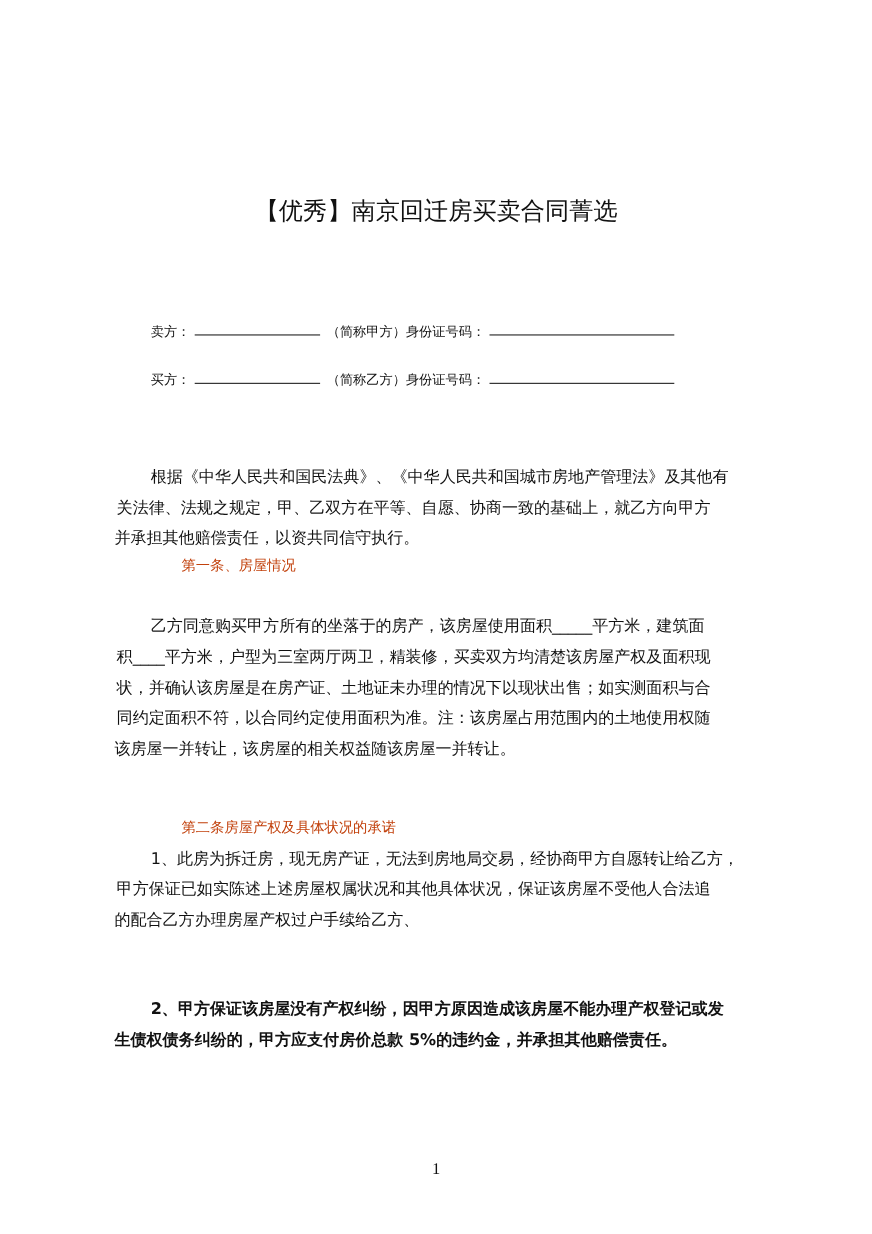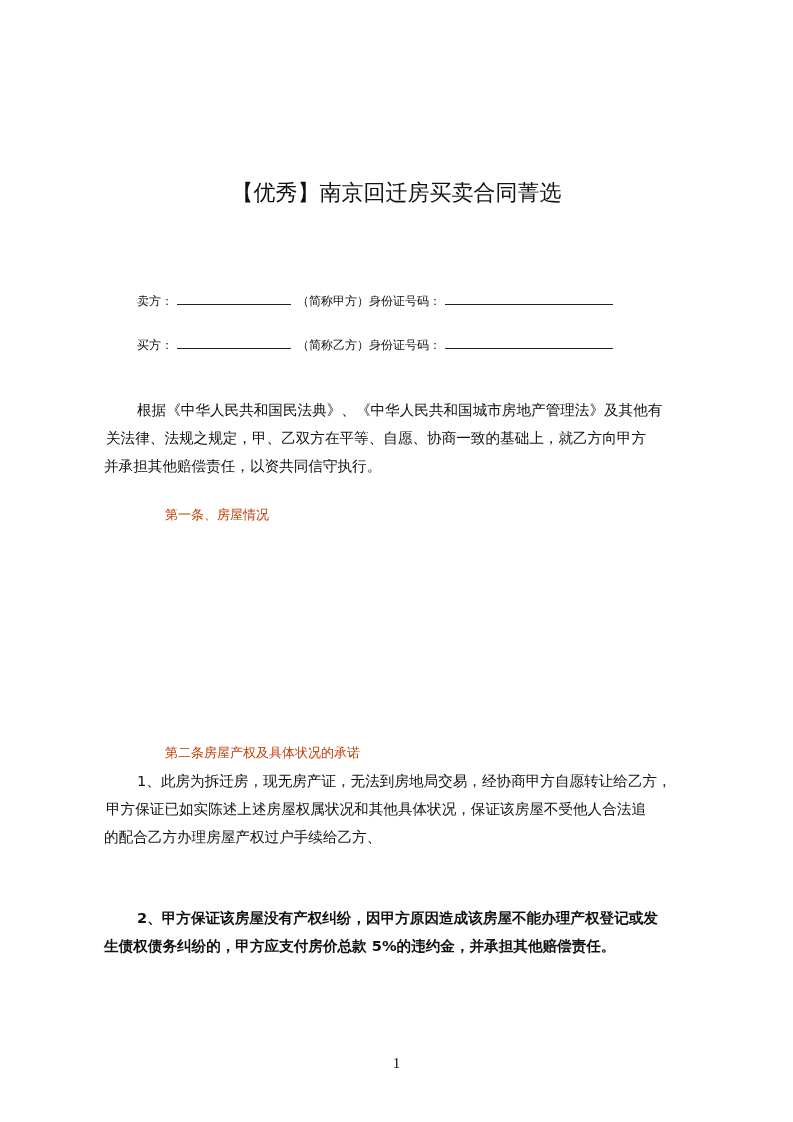--- a/index.html
+++ b/index.html
@@ -90,28 +90,35 @@
   <div class="title">【优秀】南京回迁房买卖合同菁选</div>
 
   <div class="party-line" style="top:290px;">
     <span>卖方：</span><span class="blank name"></span><span>（简称甲方）身份证号码：</span><span class="blank id"></span>
   </div>
 
   <div class="party-line" style="top:334px;">
     <span>买方：</span><span class="blank name"></span><span>（简称乙方）身份证号码：</span><span class="blank id"></span>
   </div>
 
-  <div class="para" style="top:396px;">
+  <div class="para" style="top:420px;">
     <span class="line indent">根据《中华人民共和国民法典》、《中华人民共和国城市房地产管理法》及其他有</span>
     <span class="line" style="padding-left:2px;">关法律、法规之规定，甲、乙双方在平等、自愿、协商一致的基础上，就乙方向甲方</span>
     <span class="line">并承担其他赔偿责任，以资共同信守执行。</span>
   </div>
 
   <div class="heading" style="top:505px;">第一条、房屋情况</div>
 
+  <div class="para" style="top:556px;">
+    <span class="line indent">乙方同意购买甲方所有的坐落于的房产，该房屋使用面积_____平方米，建筑面</span>
+    <span class="line" style="padding-left:2px;">积____平方米，户型为三室两厅两卫，精装修，买卖双方均清楚该房屋产权及面积现</span>
+    <span class="line" style="padding-left:2px;">状，并确认该房屋是在房产证、土地证未办理的情况下以现状出售；如实测面积与合</span>
+    <span class="line" style="padding-left:2px;">同约定面积不符，以合同约定使用面积为准。注：该房屋占用范围内的土地使用权随</span>
+    <span class="line">该房屋一并转让，该房屋的相关权益随该房屋一并转让。</span>
+  </div>
 
   <div class="heading" style="top:743px;">第二条房屋产权及具体状况的承诺</div>
 
   <div class="para" style="top:767px;">
     <span class="line indent">1、此房为拆迁房，现无房产证，无法到房地局交易，经协商甲方自愿转让给乙方，</span>
     <span class="line" style="padding-left:2px;">甲方保证已如实陈述上述房屋权属状况和其他具体状况，保证该房屋不受他人合法追</span>
     <span class="line">的配合乙方办理房屋产权过户手续给乙方、</span>
   </div>
 
   <div class="para" style="top:904px;font-weight:bold;">

